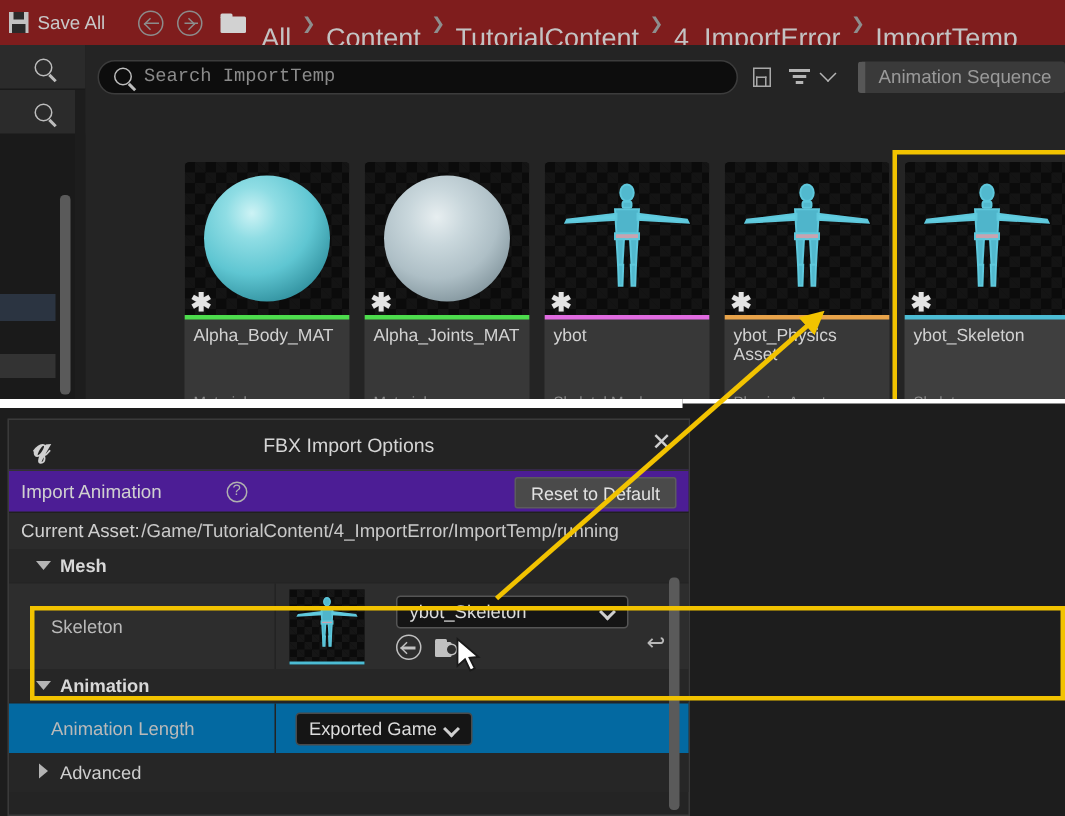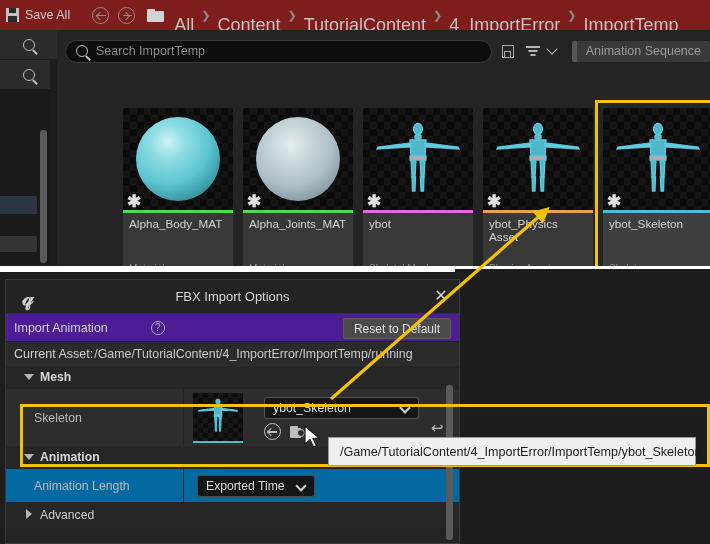--- a/index.html
+++ b/index.html
@@ -74,21 +74,21 @@
     position: absolute; left: 57px; top: 30px; width: 653px; height: 236px;
     background: #242424;
   }
   .cb-searchrow {
     position: absolute; left: 8px; top: 9px; width: 645px; height: 24px;
     display: flex; align-items: center;
   }
   .searchbox {
     width: 429px; height: 23px; background: #0d0d0d;
     border: 1px solid #3c3c3c; border-radius: 12px;
-    display: flex; align-items: center; padding-left: 10px; gap: 8px;
+    display: flex; align-items: center; padding-left: 10px; gap: 8px; font-family: Liberation Mono, monospace;
   }
   .search-ph { color: #8b8b8b; font-size: 12.5px; }
   .tb-icon-btn { margin-left: 10px; display:flex; align-items:center; }
 
   .save-filter { width: 12px; height: 13px; position: relative; display:inline-block;}
   .save-filter .o { position:absolute; inset:0; border:1.3px solid #a9a9a9; }
   .save-filter .i { position:absolute; left:2.5px; top:6px; width:7px; height:7px; border:1.3px solid #a9a9a9; border-bottom:none;}
 
   .filter-ico { width: 14px; height: 12px; position: relative; display:inline-block; margin-left:12px;}
   .filter-ico i { position: absolute; background: #b5b5b5; height: 1.9px; left: 50%; transform: translateX(-50%); }
@@ -497,21 +497,21 @@
 
     <div class="sect-hdr">
       <span class="tri-down"></span>
       <span class="sect-lbl">Animation</span>
     </div>
 
     <div class="anim-row">
       <div class="anim-name">Animation Length</div>
       <div class="prop-sep"></div>
       <div class="combo2">
-        <span>Exported Time</span>
+        <span>Exported Game</span>
         <span class="chev2"></span>
       </div>
     </div>
 
     <div class="sect-hdr" style="height:26px">
       <span class="tri-right"></span>
       <span class="sect-lbl reg">Advanced</span>
     </div>
 
     <div class="dlg-scroll"></div>
@@ -521,21 +521,18 @@
 
   <svg class="anno">
     <defs>
       <marker id="ah" markerWidth="5" markerHeight="5" refX="2.2" refY="2.5" orient="auto">
         <path d="M0,0 L5,2.5 L0,5 z" fill="#f2c300"></path>
       </marker>
     </defs>
     <line x1="331" y1="399" x2="543" y2="213" stroke="#f2c300" stroke-width="3.2" marker-end="url(#ah)"></line>
   </svg>
 
-  <div class="tooltip">
-    <span>/Game/TutorialContent/4_ImportError/ImportTemp/ybot_Skeleton</span>
-  </div>
 
   <svg class="cursor" width="20" height="28">
     <path d="M2,2 L2,20 L7,15.5 L10.5,23 L13.5,21.5 L10,14.5 L16,14 Z" fill="#ffffff" stroke="#1a1a1a" stroke-width="1.2"></path>
   </svg>
 
 </div>
 
 </body></html>

